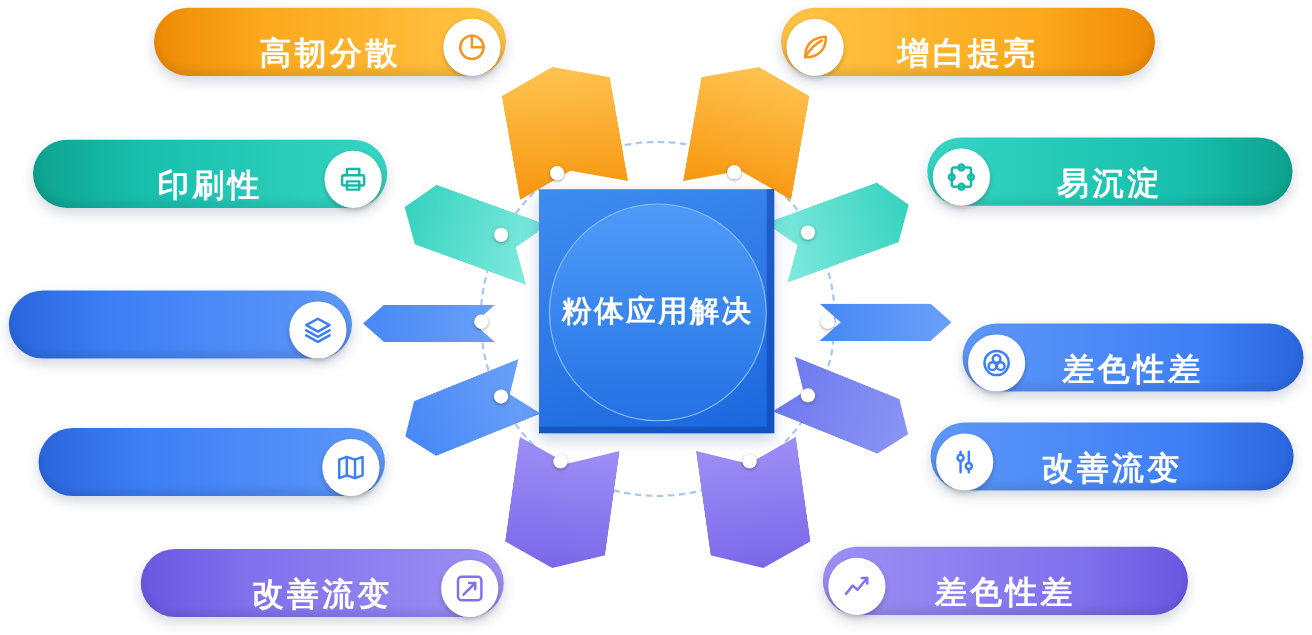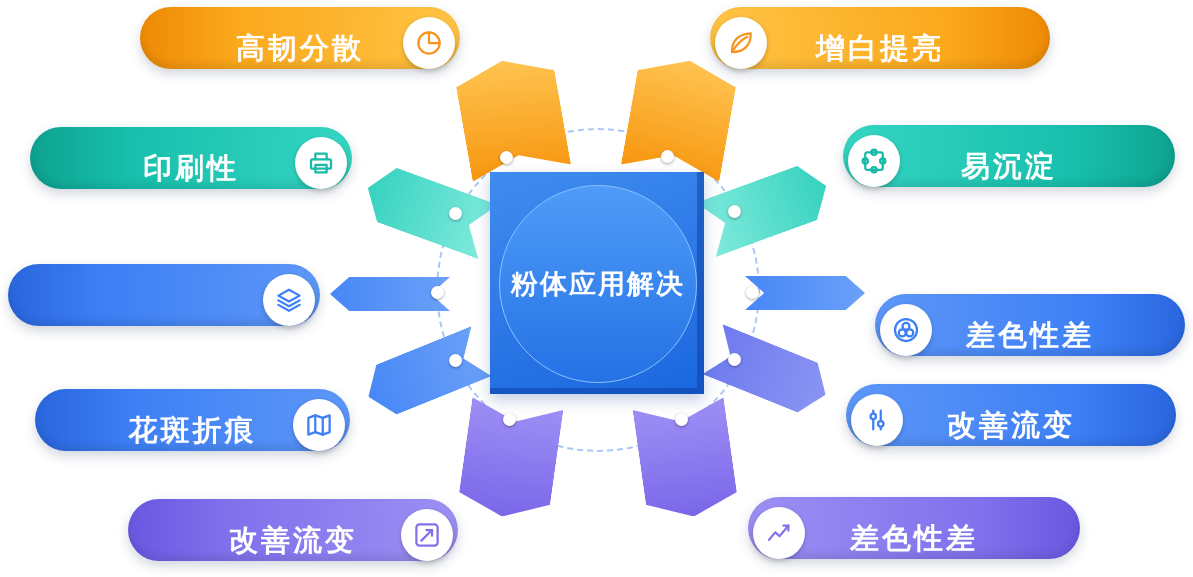--- a/index.html
+++ b/index.html
@@ -124,21 +124,20 @@
     <span class="icon-badge">
       <svg viewBox="0 0 24 24">
           <path d="M12 3.8 20.5 8.5 12 13.2 3.5 8.5Z"></path>
           <path d="M3.5 12.3 12 17l8.5-4.7"></path>
           <path d="M3.5 15.9 12 20.6l8.5-4.7"></path>
         </svg>
     </span>
   </div>
 
   <div class="pill left blue" style="left:35px;top:389px;width:315px;">
-    <span class="pill-label">花斑折痕</span>
     <span class="icon-badge">
       <svg viewBox="0 0 24 24">
           <path d="M3.5 6.3 9 4.3l6 2 5.5-2v13.4l-5.5 2-6-2-5.5 2Z"></path>
           <path d="M9 4.3v13.4M15 6.3v13.4"></path>
         </svg>
     </span>
   </div>
 
   <div class="pill left purple" style="left:128px;top:499px;width:330px;">
     <span class="pill-label">改善流变</span>

